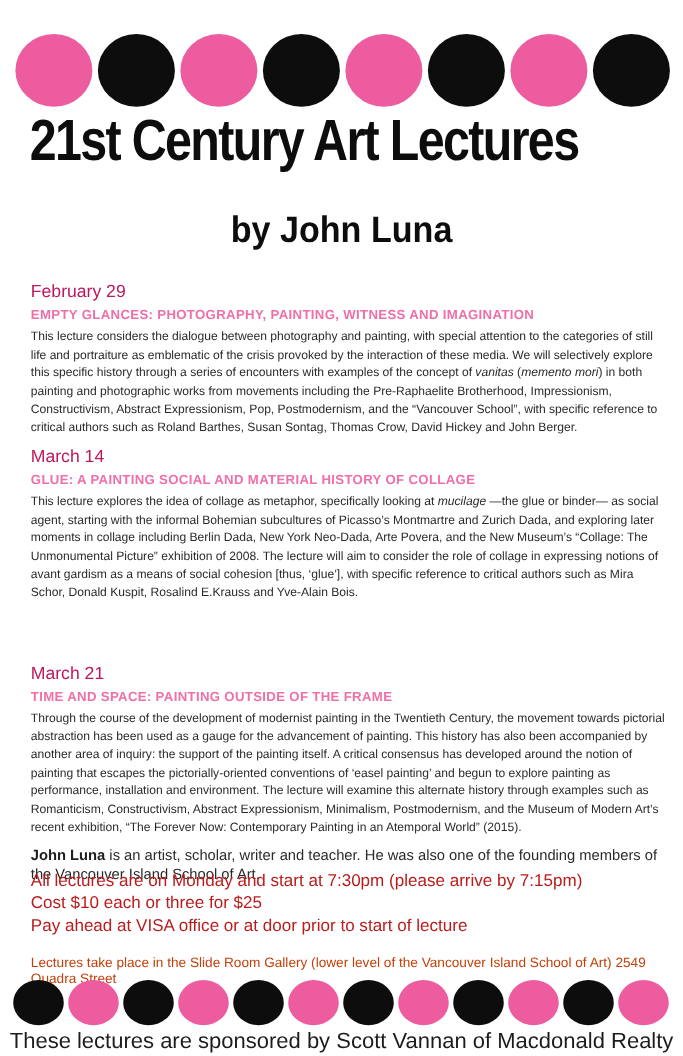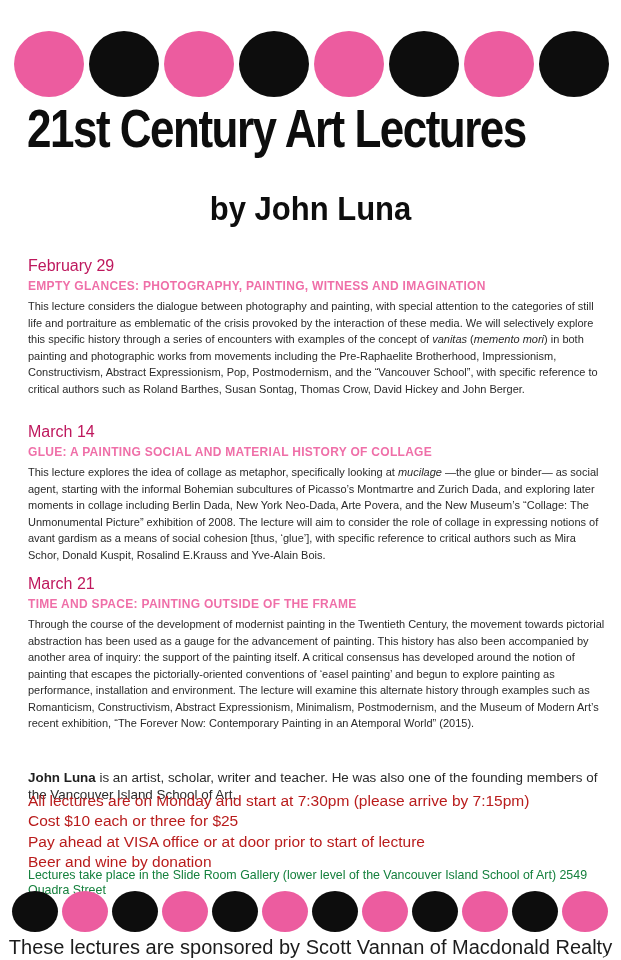--- a/index.html
+++ b/index.html
@@ -33,40 +33,40 @@
     transform:scaleY(1.2);transform-origin:left top;
   }
   h2.subtitle{
     position:absolute;left:0;top:190px;width:621px;margin:0;
     text-align:center;font-size:31px;font-weight:bold;color:var(--ink);
     transform:scaleY(1.08);transform-origin:center top;
   }
 
   .section{position:absolute;left:28px;width:578px;}
   .sec1{top:256px}
-  .sec2{top:422px}
-  .sec3{top:574px}
+  .sec2{top:406px}
+  .sec3{top:603px}
   .date{font-size:16px;line-height:20px;color:#be185d;}
   .lect-title{
     font-size:12px;font-weight:bold;line-height:18px;
     color:var(--heading-pink);letter-spacing:0.3px;white-space:nowrap;
     margin:1px 0 3px 0;
   }
   .body-text{margin:0;font-size:11px;line-height:16.5px;color:#2a2a2a;}
   .body-text em{font-style:italic;}
   .body-text strong{font-weight:bold;}
 
   .bio{position:absolute;left:28px;top:770px;width:578px;margin:0;
        font-size:13.4px;line-height:16.5px;color:#2a2a2a;}
   .bio strong{font-weight:bold;color:#1f1f1f;}
 
   .info{position:absolute;left:28px;top:791px;width:578px;
         font-size:15.5px;line-height:20.3px;color:#b91c1c;}
   .venue{position:absolute;left:28px;top:868px;width:590px;margin:0;
-         font-size:12.4px;line-height:15px;color:#15803d;}
+         font-size:12.4px;line-height:15px;color:#c2410c;}
   .sponsor{position:absolute;left:0;top:936px;width:621px;margin:0;
            text-align:center;font-size:20px;line-height:23px;color:#1c1c1c;}
 </style>
 </head>
 <body>
 
 <div class="poster">
 
   <div class="dots dots-top">
       <div class="dot pink"></div>
@@ -99,21 +99,20 @@
     <div class="lect-title">TIME AND SPACE: PAINTING OUTSIDE OF THE FRAME</div>
     <p class="body-text"><span>Through the course of the development of modernist painting in the Twentieth Century, the movement towards pictorial abstraction has been used as a gauge for the advancement of painting. This history has also been accompanied by another area of inquiry: the support of the painting itself. A critical consensus has developed around the notion of painting that escapes the pictorially-oriented conventions of ‘easel painting’ and begun to explore painting as performance, installation and environment. The lecture will examine this alternate history through examples such as Romanticism, Constructivism, Abstract Expressionism, Minimalism, Postmodernism, and the Museum of Modern Art’s recent exhibition, “The Forever Now: Contemporary Painting in an Atemporal World” (2015).</span></p>
   </section>
 
   <p class="bio body-text"><strong>John Luna</strong><span> is an artist, scholar, writer and teacher. He was also one of the founding members of the Vancouver Island School of Art.</span></p>
 
   <div class="info">
     <div>All lectures are on Monday and start at 7:30pm (please arrive by 7:15pm)</div>
     <div>Cost $10 each or three for $25</div>
     <div>Pay ahead at VISA office or at door prior to start of lecture</div>
-    <div>Beer and wine by donation</div>
   </div>
 
   <p class="venue">Lectures take place in the Slide Room Gallery (lower level of the Vancouver Island School of Art) 2549 Quadra Street</p>
 
   <div class="dots dots-bottom">
       <div class="dot black"></div>
       <div class="dot pink"></div>
       <div class="dot black"></div>
       <div class="dot pink"></div>
       <div class="dot black"></div>

